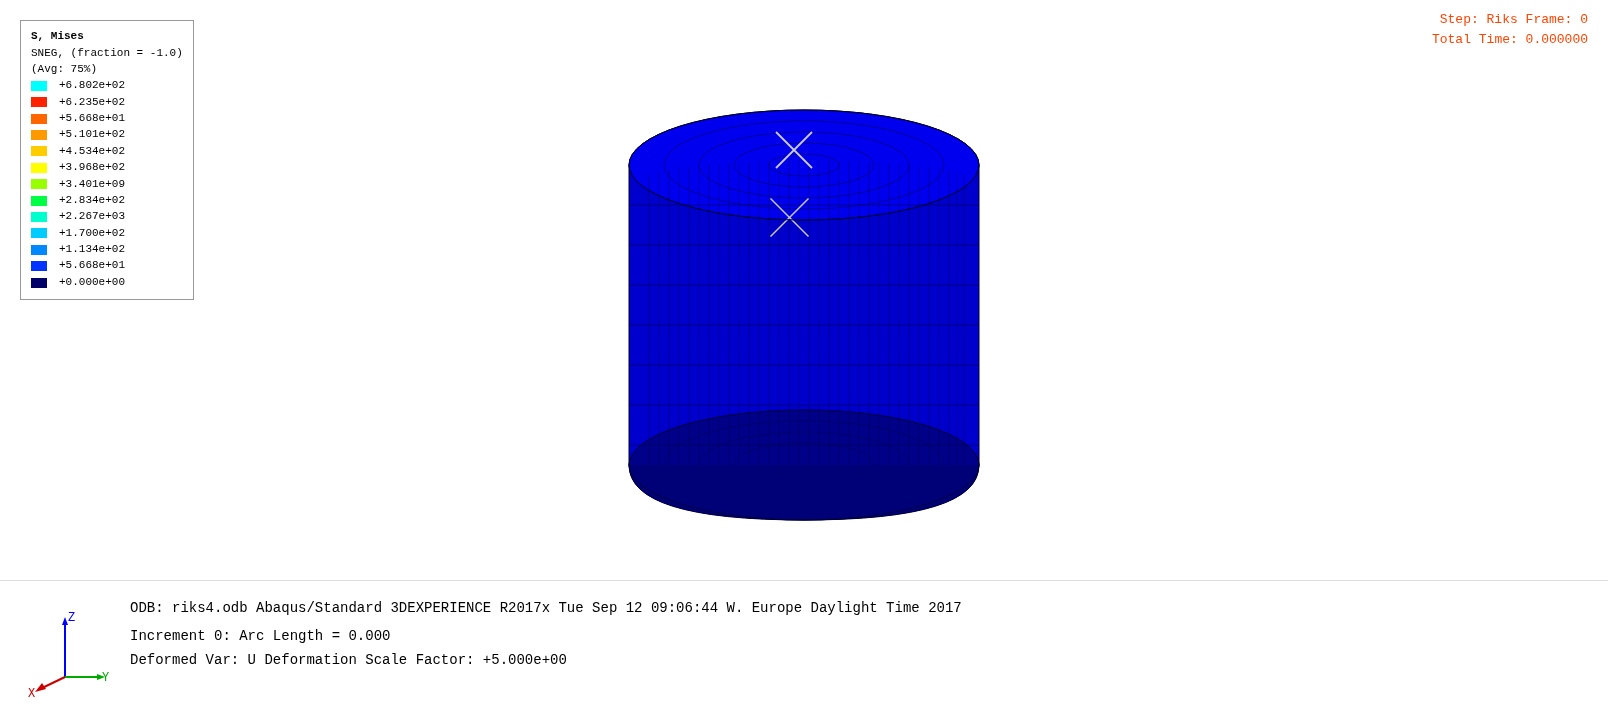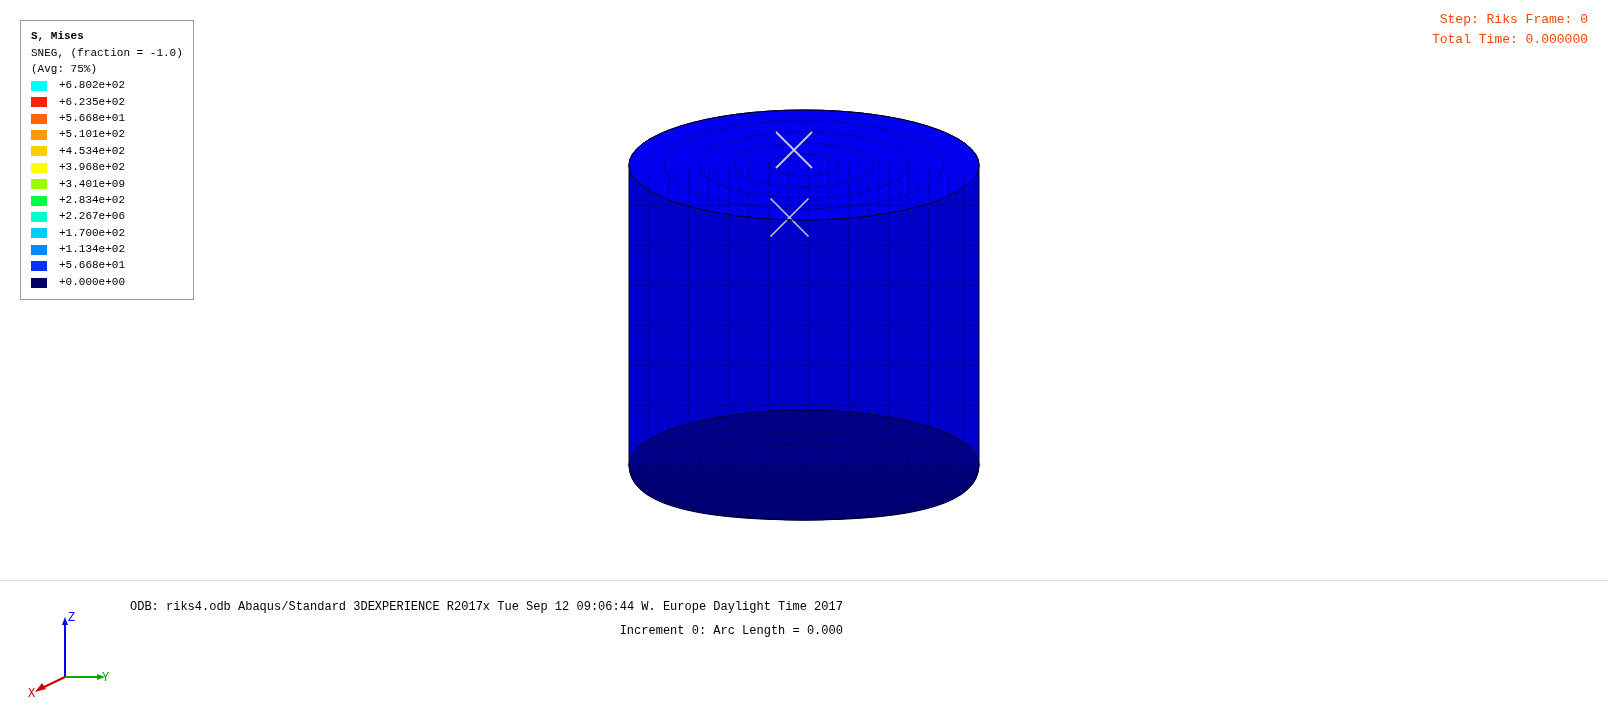--- a/index.html
+++ b/index.html
@@ -95,24 +95,23 @@
     
     #axis-indicator {
       position: relative;
       width: 80px;
       height: 80px;
       flex-shrink: 0;
       margin-top: 10px;
     }
 
     #bottom-text {
-      font-size: 12px;
+      font-size: 14px;
       color: #000;
       line-height: 1.7;
-      text-align: right;
     }
 
     #odb-line {
       margin-bottom: 4px;
     }
   </style>
 </head>
 <body>
 
 <div id="step-info">
@@ -153,21 +152,21 @@
       <div class="legend-row">
         <span class="legend-swatch" style="background: rgb(153, 255, 0);"></span>
         <span>+3.401e+09</span>
       </div>
       <div class="legend-row">
         <span class="legend-swatch" style="background: rgb(0, 255, 68);"></span>
         <span>+2.834e+02</span>
       </div>
       <div class="legend-row">
         <span class="legend-swatch" style="background: rgb(0, 255, 204);"></span>
-        <span>+2.267e+06</span>
+        <span>+2.267e+03</span>
       </div>
       <div class="legend-row">
         <span class="legend-swatch" style="background: rgb(0, 204, 255);"></span>
         <span>+1.700e+02</span>
       </div>
       <div class="legend-row">
         <span class="legend-swatch" style="background: rgb(0, 136, 255);"></span>
         <span>+1.134e+02</span>
       </div>
       <div class="legend-row">
@@ -289,14 +288,15 @@
 
       <line x1="45" y1="70" x2="20" y2="82" stroke="#cc0000" stroke-width="2"></line>
       <polygon points="15,85 22,76 26,82" fill="#cc0000"></polygon>
       <text x="8" y="90" font-family="Courier New" font-size="12" fill="#cc0000">X</text>
     </svg>
   </div>
 
   <div id="bottom-text">
     <div id="odb-line">ODB: riks4.odb    Abaqus/Standard 3DEXPERIENCE R2017x    Tue Sep 12 09:06:44 W. Europe Daylight Time 2017</div>
     <div>Increment      0: Arc Length =     0.000</div>
+    <div>Deformed Var: U   Deformation Scale Factor: +5.000e+00</div>
   </div>
 </div>
 
 </body></html>

